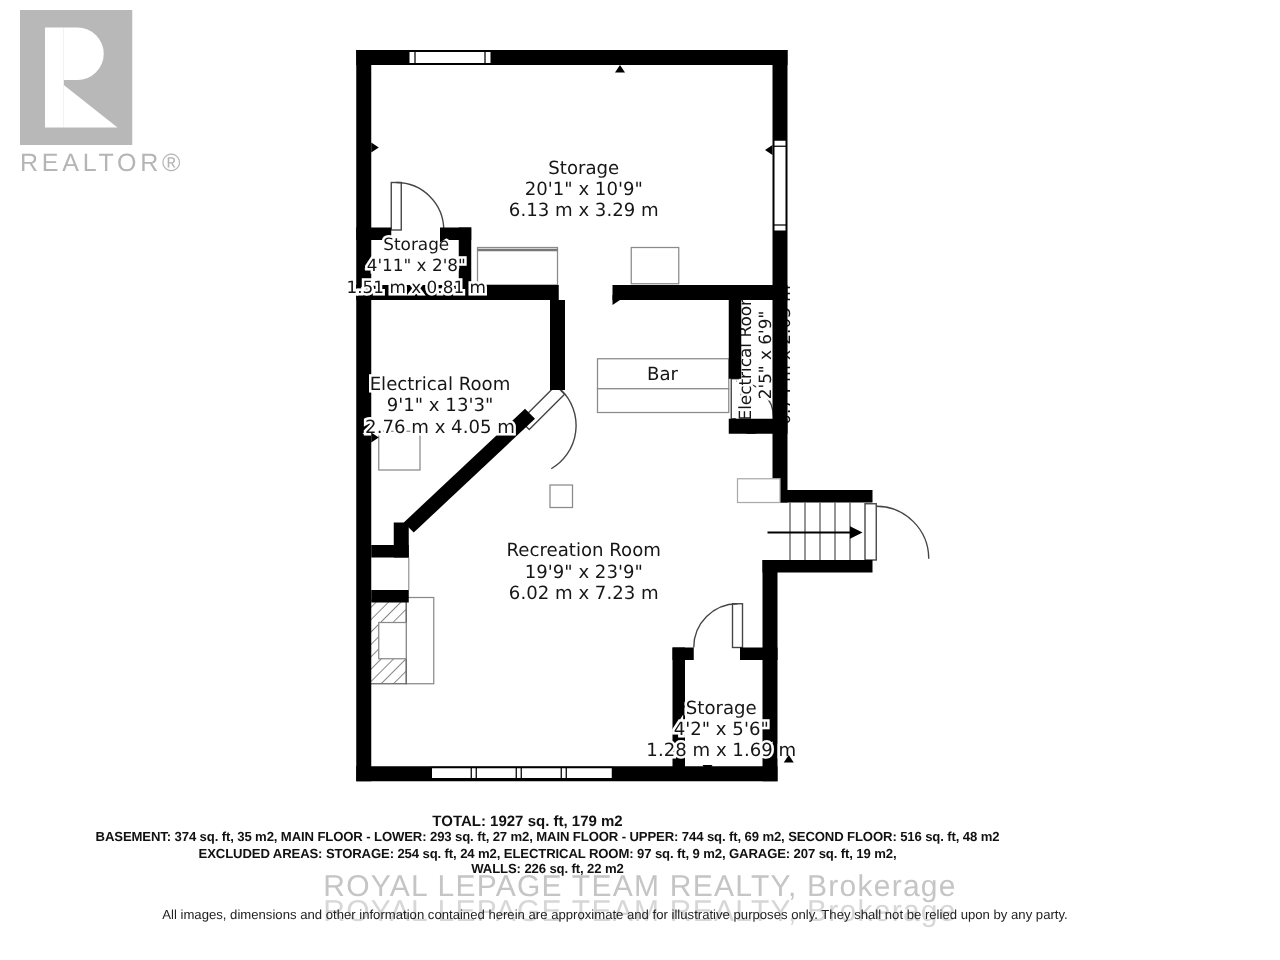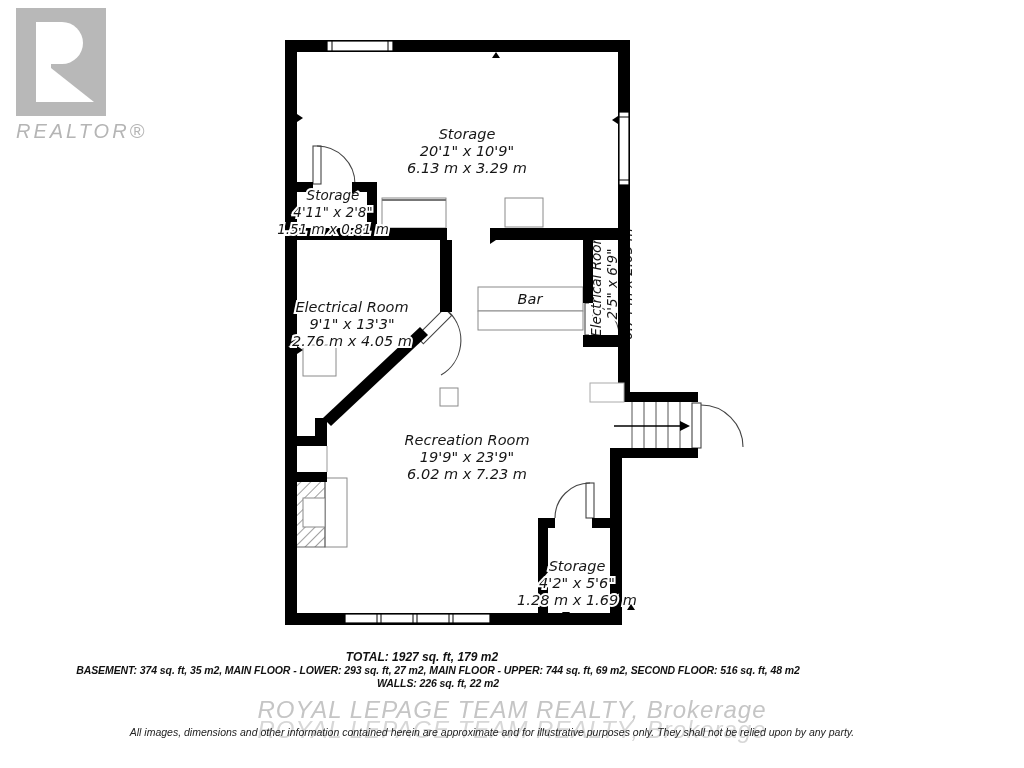--- a/index.html
+++ b/index.html
@@ -1,17 +1,17 @@
 <!DOCTYPE html>
 <html><head>
 <meta charset="utf-8">
 <style>
   html,body{margin:0;padding:0;background:#ffffff;}
   #stage{position:relative;width:1024px;height:768px;background:#ffffff;overflow:hidden;
-         font-family:"Liberation Sans",sans-serif;font-style:italic;}
+         font-family:"Liberation Sans",sans-serif;}
   
   #plan{position:absolute;left:0;top:0;z-index:1;}
   .wall{fill:#000000;}
   .furn{fill:#ffffff;stroke:#8a8a8a;stroke-width:1;}
   .win{fill:#ffffff;stroke:#000000;stroke-width:1.2;}
   .winline{stroke:#000000;stroke-width:1;}
   .opening{fill:#ffffff;stroke:#aaaaaa;stroke-width:1;}
   .leaf{fill:#ffffff;stroke:#444444;stroke-width:1.1;}
   .arc{fill:none;stroke:#444444;stroke-width:1.1;}
   .tread{stroke:#555555;stroke-width:1;}
@@ -187,20 +187,21 @@
       <polygon class="tick" points="358,190 352,186 352,194"></polygon>
     </g>
   </svg>
 
   <div class="watermark" id="wm1">ROYAL LEPAGE TEAM REALTY, Brokerage</div>
   <div class="watermark" id="wm2">ROYAL LEPAGE TEAM REALTY, Brokerage</div>
 
   <div id="summary">
     <div class="total">TOTAL: 1927 sq. ft, 179 m2</div>
     <div class="sline">BASEMENT: 374 sq. ft, 35 m2, MAIN FLOOR - LOWER: 293 sq. ft, 27 m2, MAIN FLOOR - UPPER: 744 sq. ft, 69 m2, SECOND FLOOR: 516 sq. ft, 48 m2</div>
+    <div class="sline">EXCLUDED AREAS: STORAGE: 254 sq. ft, 24 m2, ELECTRICAL ROOM: 97 sq. ft, 9 m2, GARAGE: 207 sq. ft, 19 m2,</div>
     <div class="sline">WALLS: 226 sq. ft, 22 m2</div>
   </div>
 
   <div id="disclaimer">
     <div>All images, dimensions and other information contained herein are approximate and for illustrative purposes only. They shall not be relied upon by any party.</div>
   </div>
 
 </div>
 
 </body></html>

